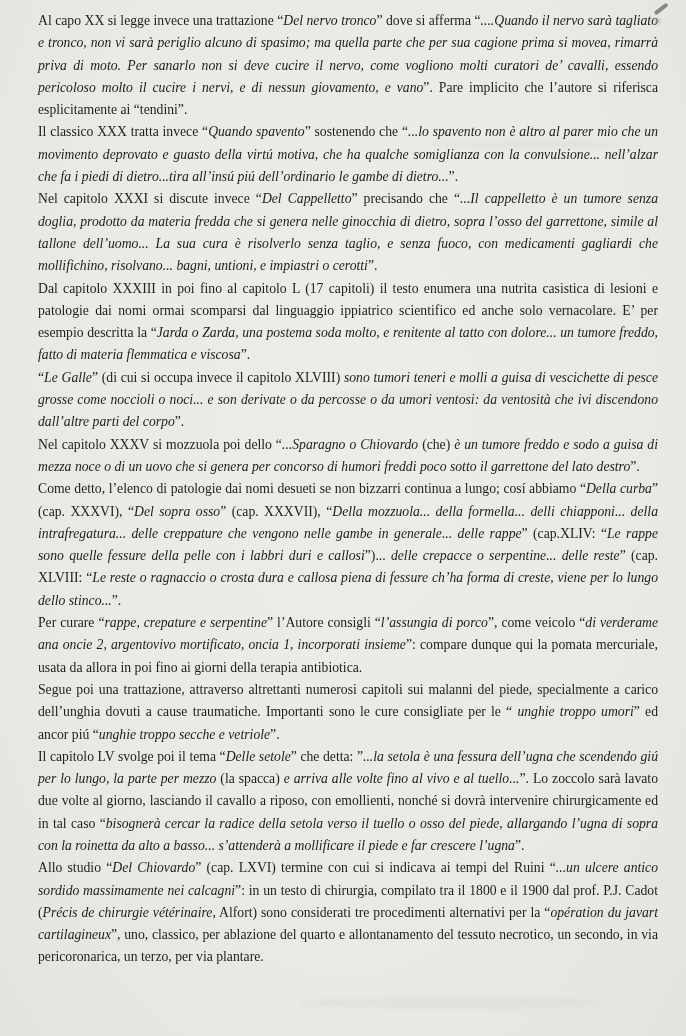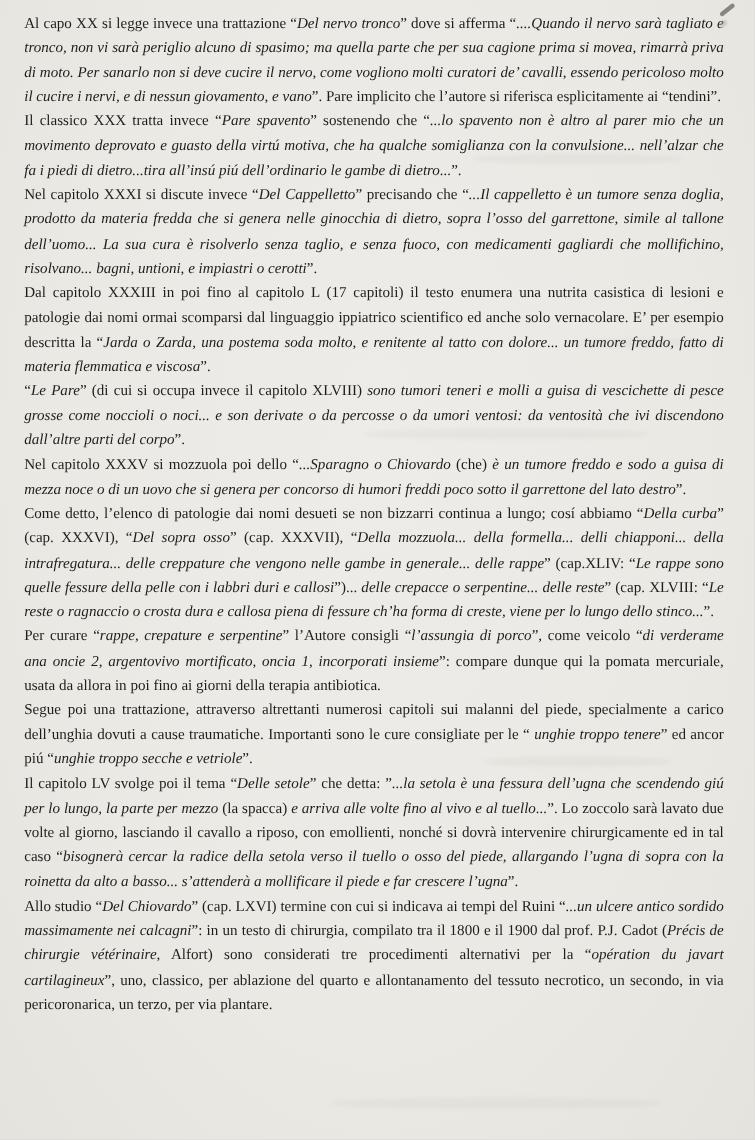--- a/index.html
+++ b/index.html
@@ -6,21 +6,21 @@
     margin: 0;
     padding: 0;
     background: #dddcd8;
   }
   .page {
     position: relative;
     width: 686px;
     height: 1036px;
     margin: 0;
     box-sizing: border-box;
-    padding: 10px 28px 0 22px;
+    padding: 10px 28px 0 38px;
     background:
       radial-gradient(ellipse at 50% 40%, #edecE8 0%, #eae9e4 60%, #e4e3de 100%);
     color: #1e1d1b;
     font-family: "Liberation Serif", "DejaVu Serif", serif;
     font-size: 13.7px;
     line-height: 22.3px;
     text-align: justify;
     overflow: hidden;
   }
   .page p {
@@ -73,23 +73,23 @@
 
 <div class="page">
   <span class="ink-mark"></span>
   <span class="smudge s1"></span>
   <span class="smudge s2"></span>
   <span class="smudge s3"></span>
   <span class="smudge s4"></span>
   <span class="smudge s5"></span>
 
   <p><span>Al capo XX si legge invece una trattazione “</span><span class="it">Del nervo tronco</span><span>” dove si afferma “</span><span class="it">....Quando il nervo sarà tagliato e tronco, non vi sarà periglio alcuno di spasimo; ma quella parte che per sua cagione prima si movea, rimarrà priva di moto. Per sanarlo non si deve cucire il nervo, come vogliono molti curatori de’ cavalli, essendo pericoloso molto il cucire i nervi, e di nessun giovamento, e vano</span><span>”. Pare implicito che l’autore si riferisca esplicitamente ai “tendini”.</span></p>
-  <p><span>Il classico XXX tratta invece “</span><span class="it">Pare spavento</span><span>” sostenendo che “</span><span class="it">...lo spavento non è altro al parer mio che un movimento deprovato e guasto della virtú motiva, che ha qualche somiglianza con la convulsione... nell’alzar che fa i piedi di dietro...tira all’insú piú dell’ordinario le gambe di dietro...</span><span>”.</span></p>
+  <p><span>Il classico XXX tratta invece “</span><span class="it">Quando spavento</span><span>” sostenendo che “</span><span class="it">...lo spavento non è altro al parer mio che un movimento deprovato e guasto della virtú motiva, che ha qualche somiglianza con la convulsione... nell’alzar che fa i piedi di dietro...tira all’insú piú dell’ordinario le gambe di dietro...</span><span>”.</span></p>
   <p><span>Nel capitolo XXXI si discute invece “</span><span class="it">Del Cappelletto</span><span>” precisando che “</span><span class="it">...Il cappelletto è un tumore senza doglia, prodotto da materia fredda che si genera nelle ginocchia di dietro, sopra l’osso del garrettone, simile al tallone dell’uomo... La sua cura è risolverlo senza taglio, e senza fuoco, con medicamenti gagliardi che mollifichino, risolvano... bagni, untioni, e impiastri o cerotti</span><span>”.</span></p>
   <p><span>Dal capitolo XXXIII in poi fino al capitolo L (17 capitoli) il testo enumera una nutrita casistica di lesioni e patologie dai nomi ormai scomparsi dal linguaggio ippiatrico scientifico ed anche solo vernacolare. E’ per esempio descritta la “</span><span class="it">Jarda o Zarda, una postema soda molto, e renitente al tatto con dolore... un tumore freddo, fatto di materia flemmatica e viscosa</span><span>”.</span></p>
-  <p><span>“</span><span class="it">Le Pare</span><span>” (di cui si occupa invece il capitolo XLVIII) </span><span class="it">sono tumori teneri e molli a guisa di vescichette di pesce grosse come noccioli o noci... e son derivate o da percosse o da umori ventosi: da ventosità che ivi discendono dall’altre parti del corpo</span><span>”.</span></p>
+  <p><span>“</span><span class="it">Le Galle</span><span>” (di cui si occupa invece il capitolo XLVIII) </span><span class="it">sono tumori teneri e molli a guisa di vescichette di pesce grosse come noccioli o noci... e son derivate o da percosse o da umori ventosi: da ventosità che ivi discendono dall’altre parti del corpo</span><span>”.</span></p>
   <p><span>Nel capitolo XXXV si mozzuola poi dello “</span><span class="it">...Sparagno o Chiovardo </span><span>(che) </span><span class="it">è un tumore freddo e sodo a guisa di mezza noce o di un uovo che si genera per concorso di humori freddi poco sotto il garrettone del lato destro</span><span>”.</span></p>
   <p><span>Come detto, l’elenco di patologie dai nomi desueti se non bizzarri continua a lungo; cosí abbiamo “</span><span class="it">Della curba</span><span>” (cap. XXXVI), “</span><span class="it">Del sopra osso</span><span>” (cap. XXXVII), “</span><span class="it">Della mozzuola... della formella... delli chiapponi... della intrafregatura... delle creppature che vengono nelle gambe in generale... delle rappe</span><span>” (cap.XLIV: “</span><span class="it">Le rappe sono quelle fessure della pelle con i labbri duri e callosi</span><span>”)... </span><span class="it">delle crepacce o serpentine... delle reste</span><span>” (cap. XLVIII: “</span><span class="it">Le reste o ragnaccio o crosta dura e callosa piena di fessure ch’ha forma di creste, viene per lo lungo dello stinco...</span><span>”.</span></p>
   <p><span>Per curare “</span><span class="it">rappe, crepature e serpentine</span><span>” l’Autore consigli “</span><span class="it">l’assungia di porco</span><span>”, come veicolo “</span><span class="it">di verderame ana oncie 2,  argentovivo mortificato, oncia 1, incorporati insieme</span><span>”: compare dunque qui la pomata mercuriale, usata da allora in poi fino ai giorni della terapia antibiotica.</span></p>
-  <p><span>Segue poi una trattazione, attraverso altrettanti numerosi capitoli sui malanni del piede, specialmente a carico dell’unghia dovuti a cause traumatiche. Importanti sono le cure consigliate per le “ </span><span class="it">unghie troppo tenere</span><span>” ed ancor piú “</span><span class="it">unghie troppo secche e vetriole</span><span>”.</span></p>
+  <p><span>Segue poi una trattazione, attraverso altrettanti numerosi capitoli sui malanni del piede, specialmente a carico dell’unghia dovuti a cause traumatiche. Importanti sono le cure consigliate per le “ </span><span class="it">unghie troppo umori</span><span>” ed ancor piú “</span><span class="it">unghie troppo secche e vetriole</span><span>”.</span></p>
   <p><span>Il capitolo LV svolge poi il tema “</span><span class="it">Delle setole</span><span>” che detta: ”</span><span class="it">...la setola è una fessura dell’ugna che scendendo giú per lo lungo, la parte per mezzo </span><span>(la spacca) </span><span class="it">e arriva alle volte fino al vivo e al tuello...</span><span>”. Lo zoccolo sarà lavato due volte al giorno, lasciando il cavallo a riposo, con emollienti, nonché si dovrà intervenire chirurgicamente ed in tal caso “</span><span class="it">bisognerà cercar la radice della setola verso il tuello o osso del piede, allargando l’ugna di sopra con la roinetta da alto a basso... s’attenderà a mollificare il piede e far crescere l’ugna</span><span>”.</span></p>
   <p><span>Allo studio “</span><span class="it">Del Chiovardo</span><span>” (cap. LXVI) termine con cui si indicava ai tempi del Ruini “</span><span class="it">...un ulcere antico sordido massimamente nei calcagni</span><span>”: in un testo di chirurgia, compilato tra il 1800 e il 1900 dal prof. P.J. Cadot (</span><span class="it">Précis de chirurgie vétérinaire</span><span>, Alfort) sono considerati tre procedimenti alternativi per la “</span><span class="it">opération du javart cartilagineux</span><span>”, uno, classico, per ablazione del quarto e allontanamento del tessuto necrotico, un secondo, in via pericoronarica, un terzo, per via plantare.</span></p>
 </div>
 
 </body></html>

